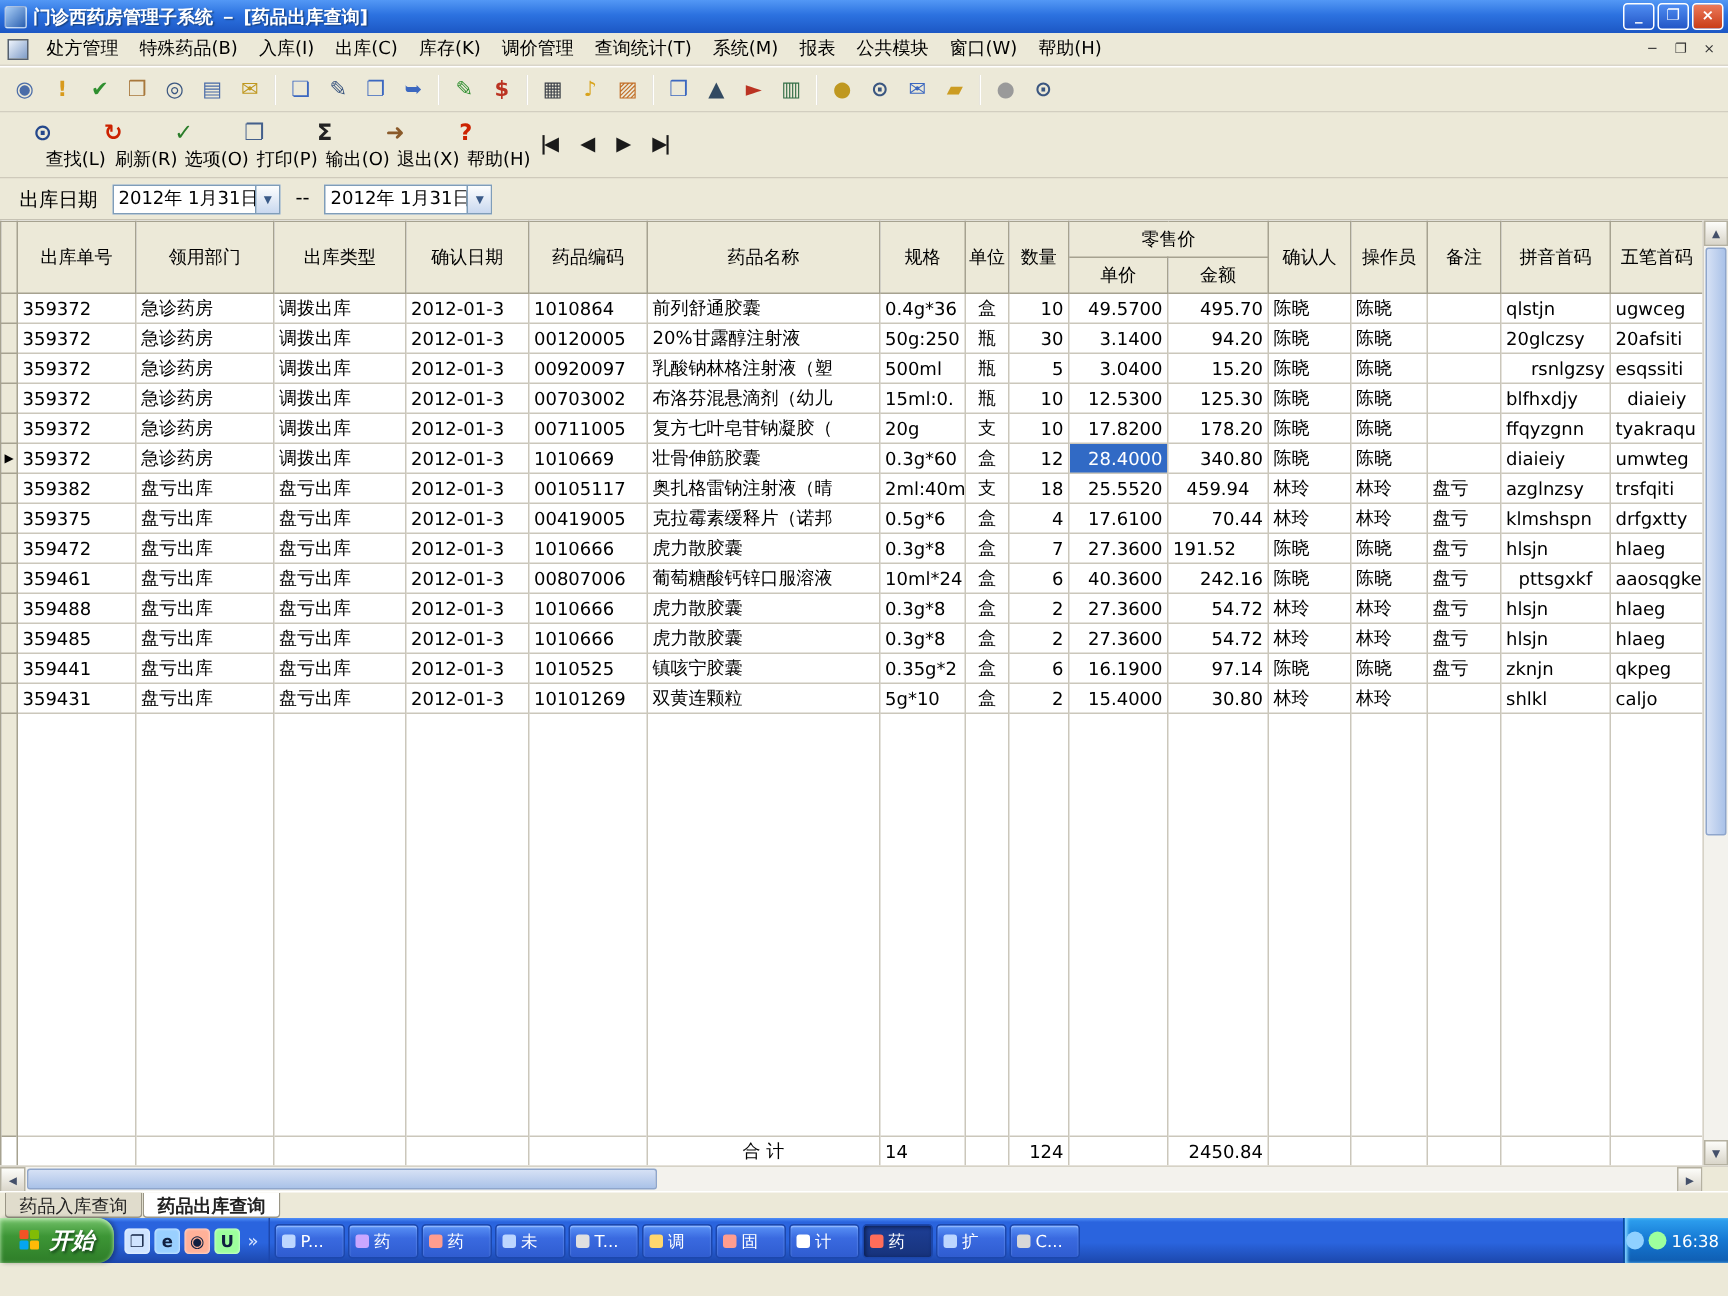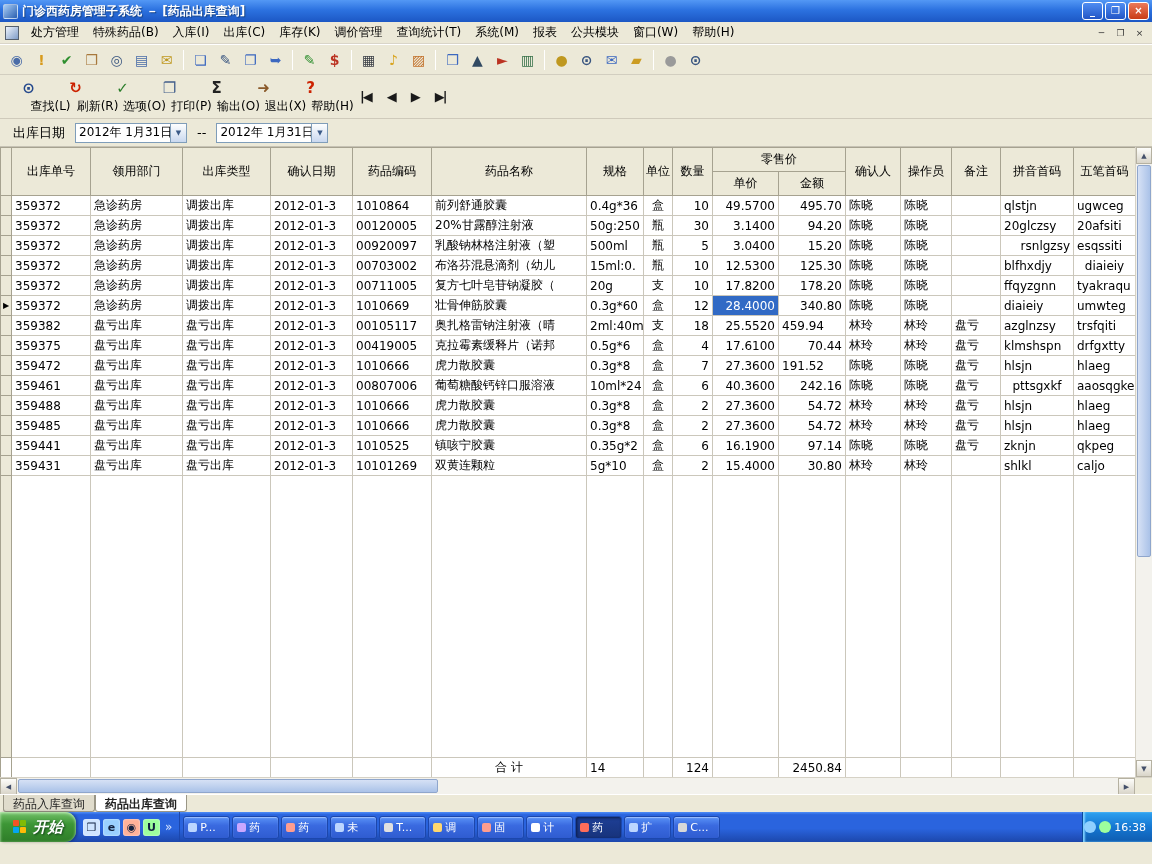--- a/index.html
+++ b/index.html
@@ -400,21 +400,21 @@
               <td style="text-align: left;">359382</td>
               <td style="text-align: left;">盘亏出库</td>
               <td style="text-align: left;">盘亏出库</td>
               <td style="text-align: left;">2012-01-3</td>
               <td style="text-align: left;">00105117</td>
               <td style="text-align: left;">奥扎格雷钠注射液（晴</td>
               <td style="text-align: left;">2ml:40m</td>
               <td style="text-align: center;">支</td>
               <td style="text-align: right;">18</td>
               <td style="text-align: right;">25.5520</td>
-              <td style="text-align: left;">459.94</td>
+              <td style="text-align: center;">459.94</td>
               <td style="text-align: left;">林玲</td>
               <td style="text-align: left;">林玲</td>
               <td style="text-align: left;">盘亏</td>
               <td style="text-align: left;">azglnzsy</td>
               <td style="text-align: left;">trsfqiti</td>
             </tr>
             <tr>
               <td class="ind"></td>
               <td style="text-align: left;">359375</td>
               <td style="text-align: left;">盘亏出库</td>

